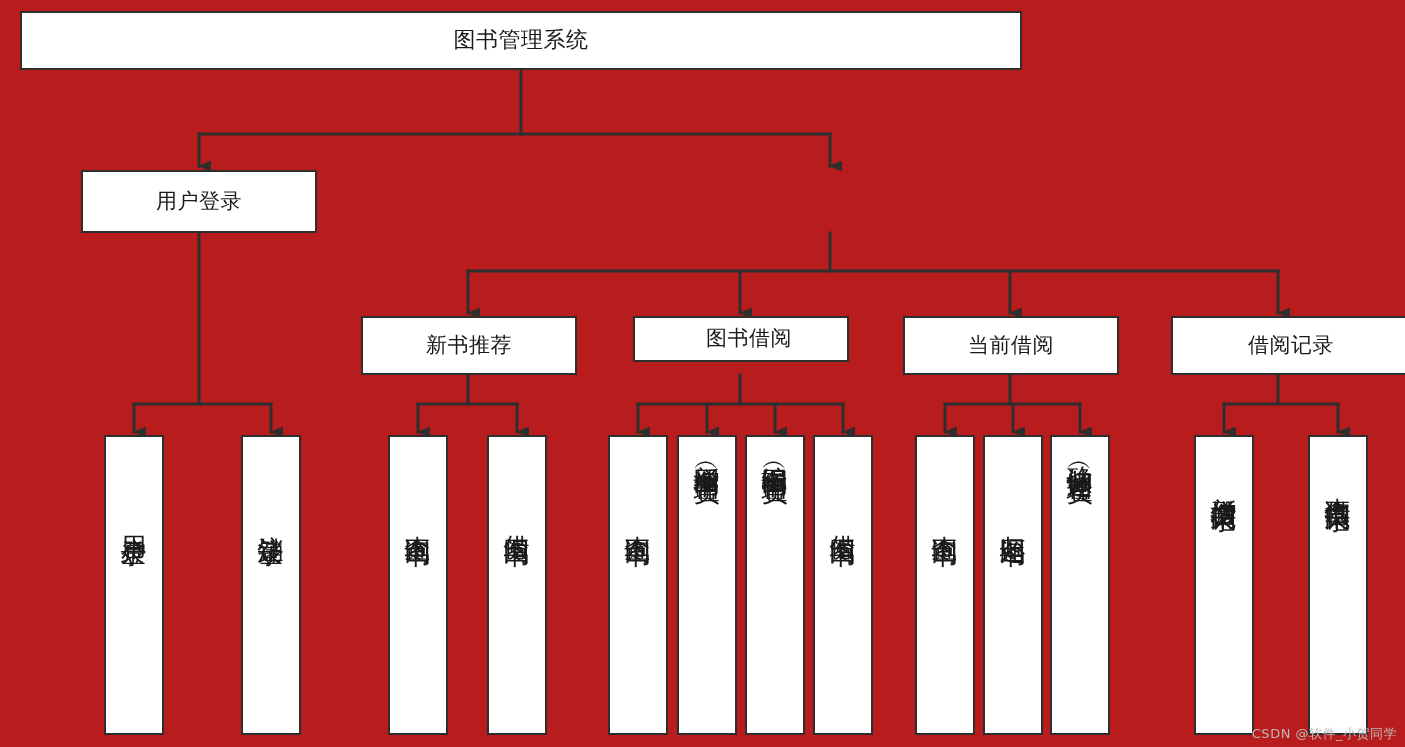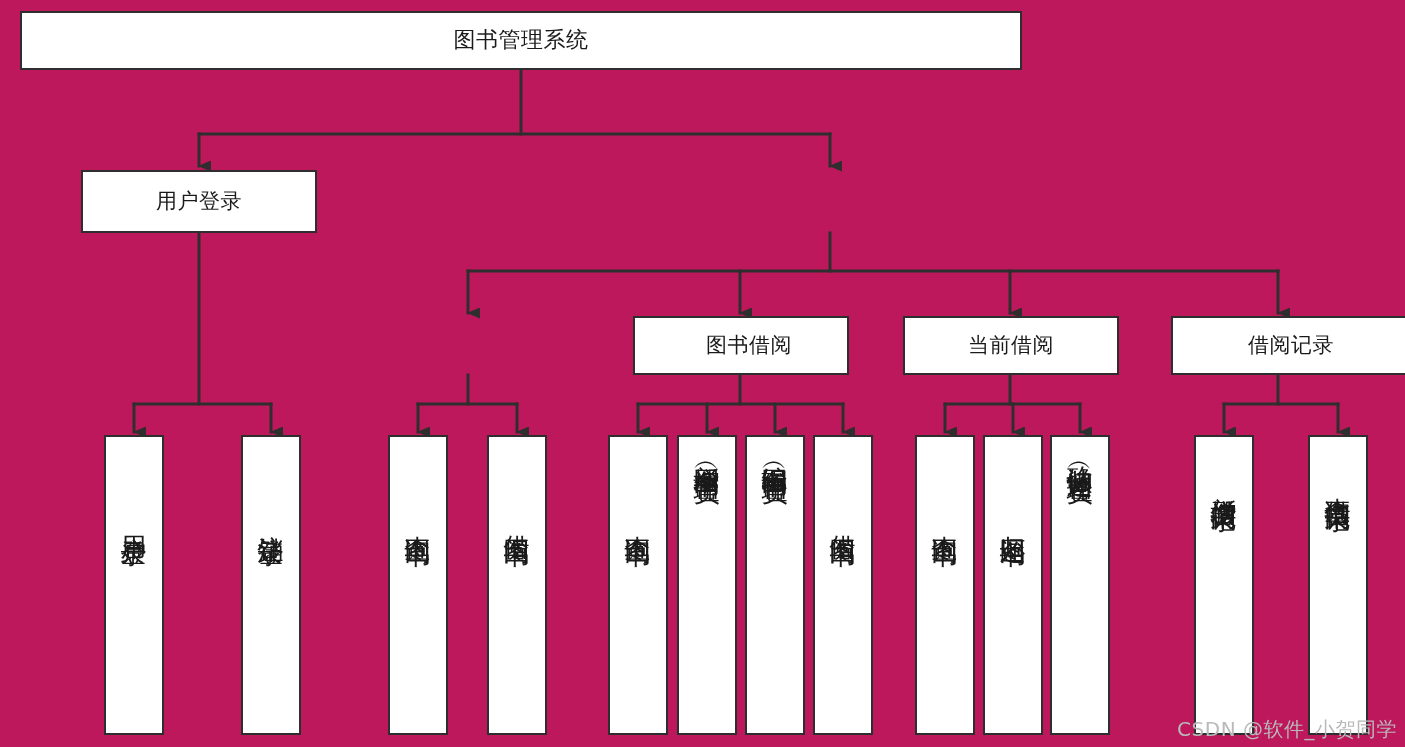--- a/index.html
+++ b/index.html
@@ -9,21 +9,21 @@
     background: #ffffff;
   }
   body {
     font-family: "DejaVu Sans", "Liberation Sans", sans-serif;
     color: #262626;
   }
   #canvas {
     position: relative;
     width: 1405px;
     height: 747px;
-    background: #be185d;
+    background: #b91c1c;
     overflow: hidden;
   }
   #edges {
     position: absolute;
     left: 0;
     top: 0;
     width: 1405px;
     height: 747px;
     pointer-events: none;
   }
@@ -65,21 +65,21 @@
     letter-spacing: 2px;
     white-space: nowrap;
   }
   .node.vert.tall-text {
     align-items: flex-start;
   }
   .watermark {
     position: absolute;
     right: 8px;
     bottom: 4px;
-    font-size: 20px;
+    font-size: 13px;
     color: #b9b9b9;
     letter-spacing: 0.5px;
     z-index: 5;
     white-space: nowrap;
     font-family: "DejaVu Sans", "Liberation Sans", sans-serif;
     text-align: center;
   }
 </style>
 </head>
 <body>
@@ -138,21 +138,24 @@
   </svg>
 
   <div class="node horiz root" style="left:20px; top:11px; width:1002px; height:59px;">
     <span class="label">图书管理系统</span>
   </div>
 
   <div class="node horiz" style="left:81px; top:170px; width:236px; height:63px;">
     <span class="label">用户登录</span>
   </div>
 
-  <div class="node horiz" style="left:633px; top:316px; width:216px; height:59px;padding-left:16px;">
+  <div class="node horiz" style="left:361px; top:316px; width:216px; height:59px;">
+    <span class="label">新书推荐</span>
+  </div>
+  <div class="node horiz" style="left:633px; top:316px; width:216px; height:46px;padding-left:16px;">
     <span class="label">图书借阅</span>
   </div>
   <div class="node horiz" style="left:903px; top:316px; width:216px; height:59px;">
     <span class="label">当前借阅</span>
   </div>
   <div class="node horiz" style="left:1171px; top:316px; width:240px; height:59px;">
     <span class="label">借阅记录</span>
   </div>
 
   <div class="node vert" style="left:104px; top:435px; width:60px; height:300px; padding-top:78px;">

